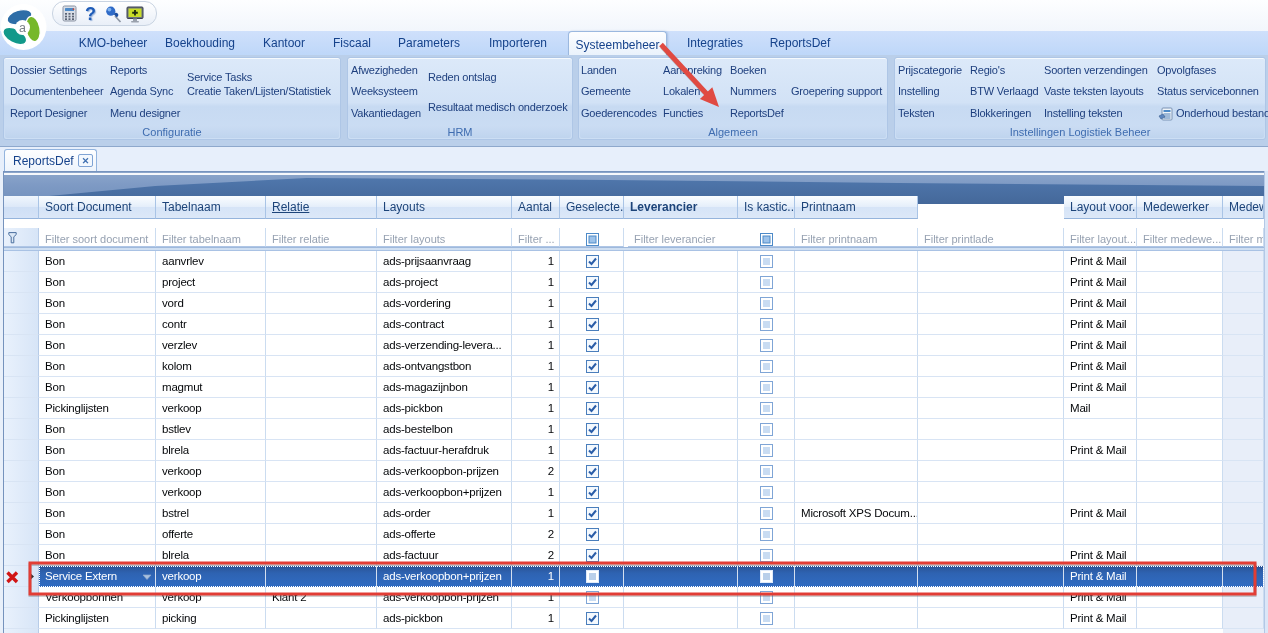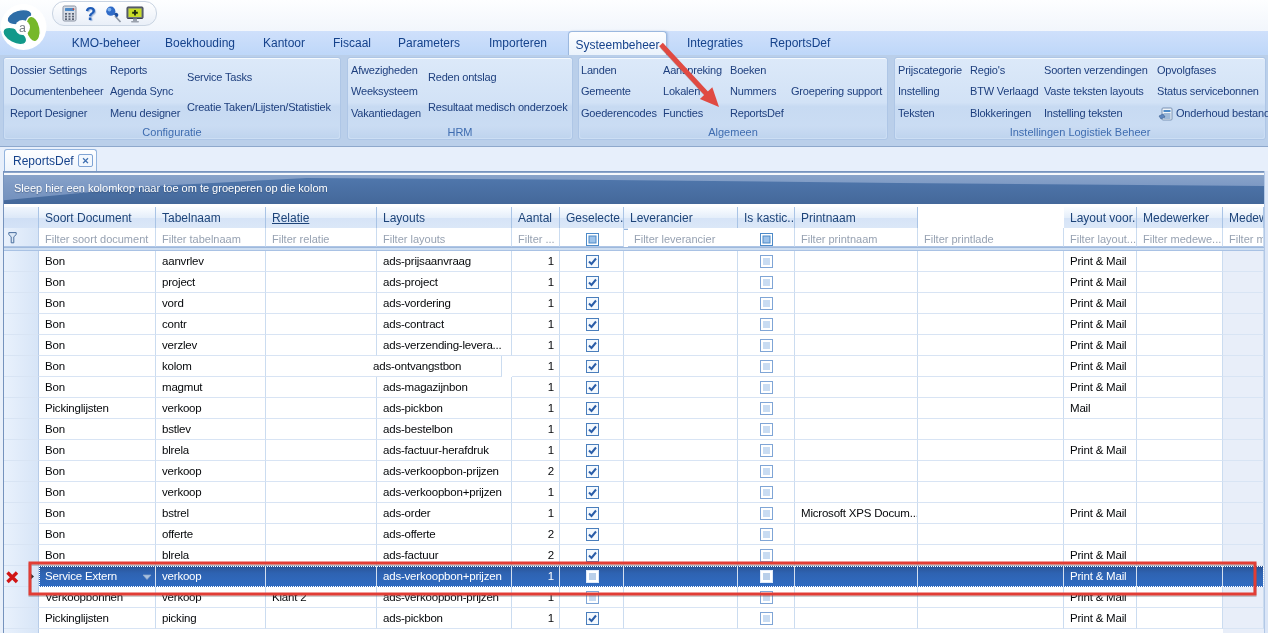--- a/index.html
+++ b/index.html
@@ -62,21 +62,21 @@
 <path d="M9.5 9 l3.2 3.2 a2.3 2.3 0 0 0 1 -3.8 a2.3 2.3 0 0 0 -3.8 1 Z" fill="#1d4fa0"></path>
 </svg>
 <svg class="abs" style="left:126px;top:6px" width="18" height="17" viewBox="0 0 18 17">
 <rect x="1" y="1" width="16" height="11.5" rx="1" fill="#6b7280" stroke="#3c4250"></rect>
 <rect x="2.5" y="2.5" width="13" height="8.5" fill="#c8dc28"></rect>
 <path d="M9 4 v5.5 M6.2 6.75 h5.6" stroke="#1d2b10" stroke-width="1.8"></path>
 <rect x="7" y="12.5" width="4" height="2.5" fill="#9aa1ad"></rect>
     <rect x="5" y="15" width="8" height="1.6" rx="0.8" fill="#9aa1ad"></rect>
   </svg>
 <div class="abs tabstrip"></div>
-<div class="abs tab" style="left:106px;transform:translateX(-50%)">KMO-beheer</div>
+<div class="abs tab" style="left:113px;transform:translateX(-50%)">KMO-beheer</div>
 <div class="abs tab" style="left:200px;transform:translateX(-50%)">Boekhouding</div>
 <div class="abs tab" style="left:284px;transform:translateX(-50%)">Kantoor</div>
 <div class="abs tab" style="left:352px;transform:translateX(-50%)">Fiscaal</div>
 <div class="abs tab" style="left:429px;transform:translateX(-50%)">Parameters</div>
 <div class="abs tab" style="left:518px;transform:translateX(-50%)">Importeren</div>
 <div class="abs tab" style="left:715px;transform:translateX(-50%)">Integraties</div>
 <div class="abs tab" style="left:800px;transform:translateX(-50%)">ReportsDef</div>
 <div class="abs seltab">
     <span>Systeembeheer</span>
   </div>
@@ -103,21 +103,21 @@
 <div class="rgroup" style="left:894px;width:372px">
     <div class="rcap">Instellingen Logistiek Beheer</div>
   </div>
 <div class="abs ri" style="left:10px;top:64px">Dossier Settings</div>
 <div class="abs ri" style="left:10px;top:85px">Documentenbeheer</div>
 <div class="abs ri" style="left:10px;top:107px">Report Designer</div>
 <div class="abs ri" style="left:110px;top:64px">Reports</div>
 <div class="abs ri" style="left:110px;top:85px">Agenda Sync</div>
 <div class="abs ri" style="left:110px;top:107px">Menu designer</div>
 <div class="abs ri" style="left:187px;top:71px">Service Tasks</div>
-<div class="abs ri" style="left:187px;top:101px">Creatie Taken/Lijsten/Statistiek</div>
+<div class="abs ri" style="left:187px;top:85px">Creatie Taken/Lijsten/Statistiek</div>
 <div class="abs ri" style="left:351px;top:64px">Afwezigheden</div>
 <div class="abs ri" style="left:351px;top:85px">Weeksysteem</div>
 <div class="abs ri" style="left:351px;top:107px">Vakantiedagen</div>
 <div class="abs ri" style="left:428px;top:71px">Reden ontslag</div>
 <div class="abs ri" style="left:428px;top:101px">Resultaat medisch onderzoek</div>
 <div class="abs ri" style="left:581px;top:64px">Landen</div>
 <div class="abs ri" style="left:581px;top:85px">Gemeente</div>
 <div class="abs ri" style="left:581px;top:107px">Goederencodes</div>
 <div class="abs ri" style="left:663px;top:64px">Aanspreking</div>
 <div class="abs ri" style="left:663px;top:85px">Lokalen</div>
@@ -146,31 +146,30 @@
 </svg>
 <div class="abs belowrib"></div>
 <div class="abs doctab">
     <b>ReportsDef</b>
     <div class="closebox">✕</div>
   </div>
 <div class="abs grid"></div>
 <div class="abs gpanel" style="left:4px;top:172px">
     <div class="dark"></div>
     <div class="wline"></div>
-    <span>Sleep hier een kolomkop naar toe om te groeperen op die kolom</span>
   </div>
-<div class="abs" style="left:0;top:207px;width:1268px;height:36px">
+<div class="abs" style="left:0;top:196px;width:1268px;height:36px">
 <div class="hcell" style="left:4px;width:35px;background:linear-gradient(#f0f6fd,#dcE8f8 50%,#cfdff5 52%,#d5e3f7);"></div>
 <div class="hcell" style="left:39px;width:117px;">Soort Document</div>
 <div class="hcell" style="left:156px;width:110px;">Tabelnaam</div>
 <div class="hcell" style="left:266px;width:111px;text-decoration:underline;">Relatie</div>
 <div class="hcell" style="left:377px;width:135px;">Layouts</div>
 <div class="hcell" style="left:512px;width:48px;">Aantal</div>
 <div class="hcell" style="left:560px;width:64px;">Geselecte...</div>
-<div class="hcell" style="left:624px;width:114px;">Leverancier</div>
+<div class="hcell" style="left:624px;width:114px;font-weight:bold;">Leverancier</div>
 <div class="hcell" style="left:738px;width:57px;">Is kastic...</div>
 <div class="hcell" style="left:795px;width:123px;">Printnaam</div>
 <div class="hcell" style="left:1064px;width:73px;">Layout voor...</div>
 <div class="hcell" style="left:1137px;width:86px;">Medewerker</div>
 <div class="hcell" style="left:1223px;width:41px;">Medewe...</div>
 </div>
 <div class="abs" style="left:0;top:228px;width:1268px;height:23px">
 <div class="fcell ind" style="left:4px;width:35px"></div>
 <div class="fcell" style="left:39px;width:117px">Filter soort document</div>
 <div class="fcell" style="left:156px;width:110px">Filter tabelnaam</div>
@@ -316,21 +315,21 @@
   </svg>
 <svg class="abs" style="left:760.0px;top:338.5px" width="13" height="13">
     <rect x="0.5" y="0.5" width="12" height="12" fill="#fff" stroke="#7fa5d6"></rect>
     <rect x="3" y="3" width="7" height="7" fill="#c9dcf2"></rect>
   </svg>
 <div class="abs drow" style="left:4px;top:356px">
 <div class="dcell ind" style="left:0px;width:35px"></div>
 <div class="dcell" style="left:35px;width:117px">Bon</div>
 <div class="dcell" style="left:152px;width:110px">kolom</div>
 <div class="dcell" style="left:262px;width:111px"></div>
-<div class="dcell" style="left:363px;width:135px">ads-ontvangstbon</div>
+<div class="dcell" style="left:373px;width:135px">ads-ontvangstbon</div>
 <div class="dcell num" style="left:508px;width:48px">1</div>
 <div class="dcell" style="left:556px;width:64px"></div>
 <div class="dcell" style="left:620px;width:114px"></div>
 <div class="dcell" style="left:734px;width:57px"></div>
 <div class="dcell" style="left:791px;width:123px"></div>
 <div class="dcell" style="left:914px;width:146px"></div>
 <div class="dcell" style="left:1060px;width:73px">Print &amp; Mail</div>
 <div class="dcell" style="left:1133px;width:86px"></div>
 <div class="dcell last" style="left:1219px;width:41px"></div>
 </div>

